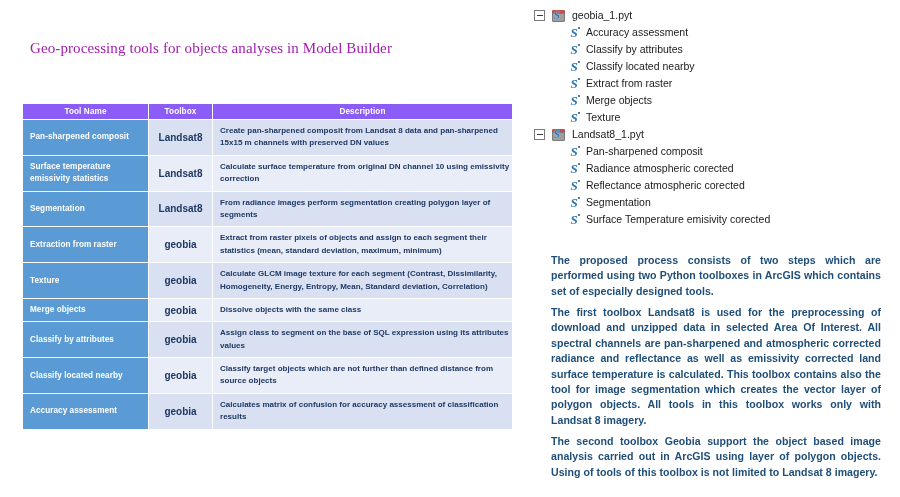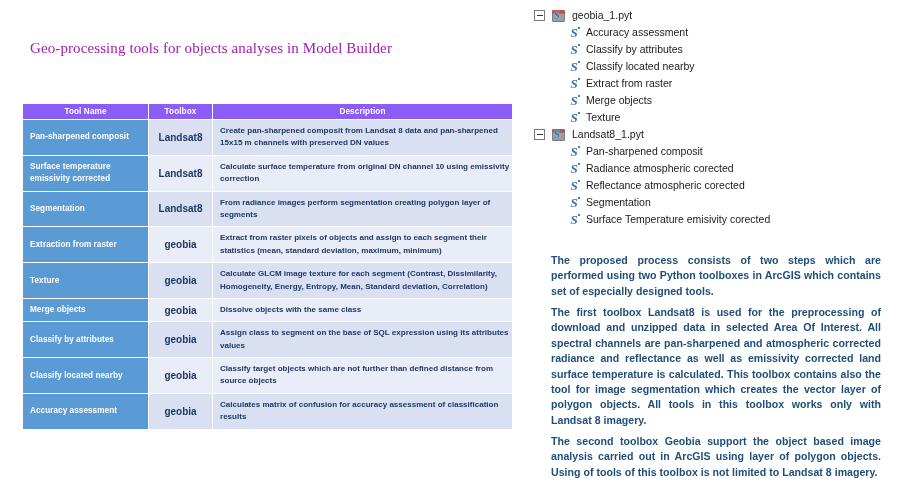--- a/index.html
+++ b/index.html
@@ -231,21 +231,21 @@
         <th>Description</th>
       </tr>
     </thead>
     <tbody id="tools-table-body">
         <tr class="band-a">
           <td class="cell-tool">Pan-sharpened composit</td>
           <td class="cell-box">Landsat8</td>
           <td class="cell-desc">Create pan-sharpened composit from Landsat 8 data and pan-sharpened 15x15 m channels with preserved DN values</td>
         </tr>
         <tr class="band-b">
-          <td class="cell-tool">Surface temperature emissivity corrected</td>
+          <td class="cell-tool">Surface temperature emissivity statistics</td>
           <td class="cell-box">Landsat8</td>
           <td class="cell-desc">Calculate surface temperature from original DN channel 10 using emissivity correction</td>
         </tr>
         <tr class="band-a">
           <td class="cell-tool">Segmentation</td>
           <td class="cell-box">Landsat8</td>
           <td class="cell-desc">From radiance images perform segmentation creating polygon layer of segments</td>
         </tr>
         <tr class="band-b">
           <td class="cell-tool">Extraction from raster</td>

